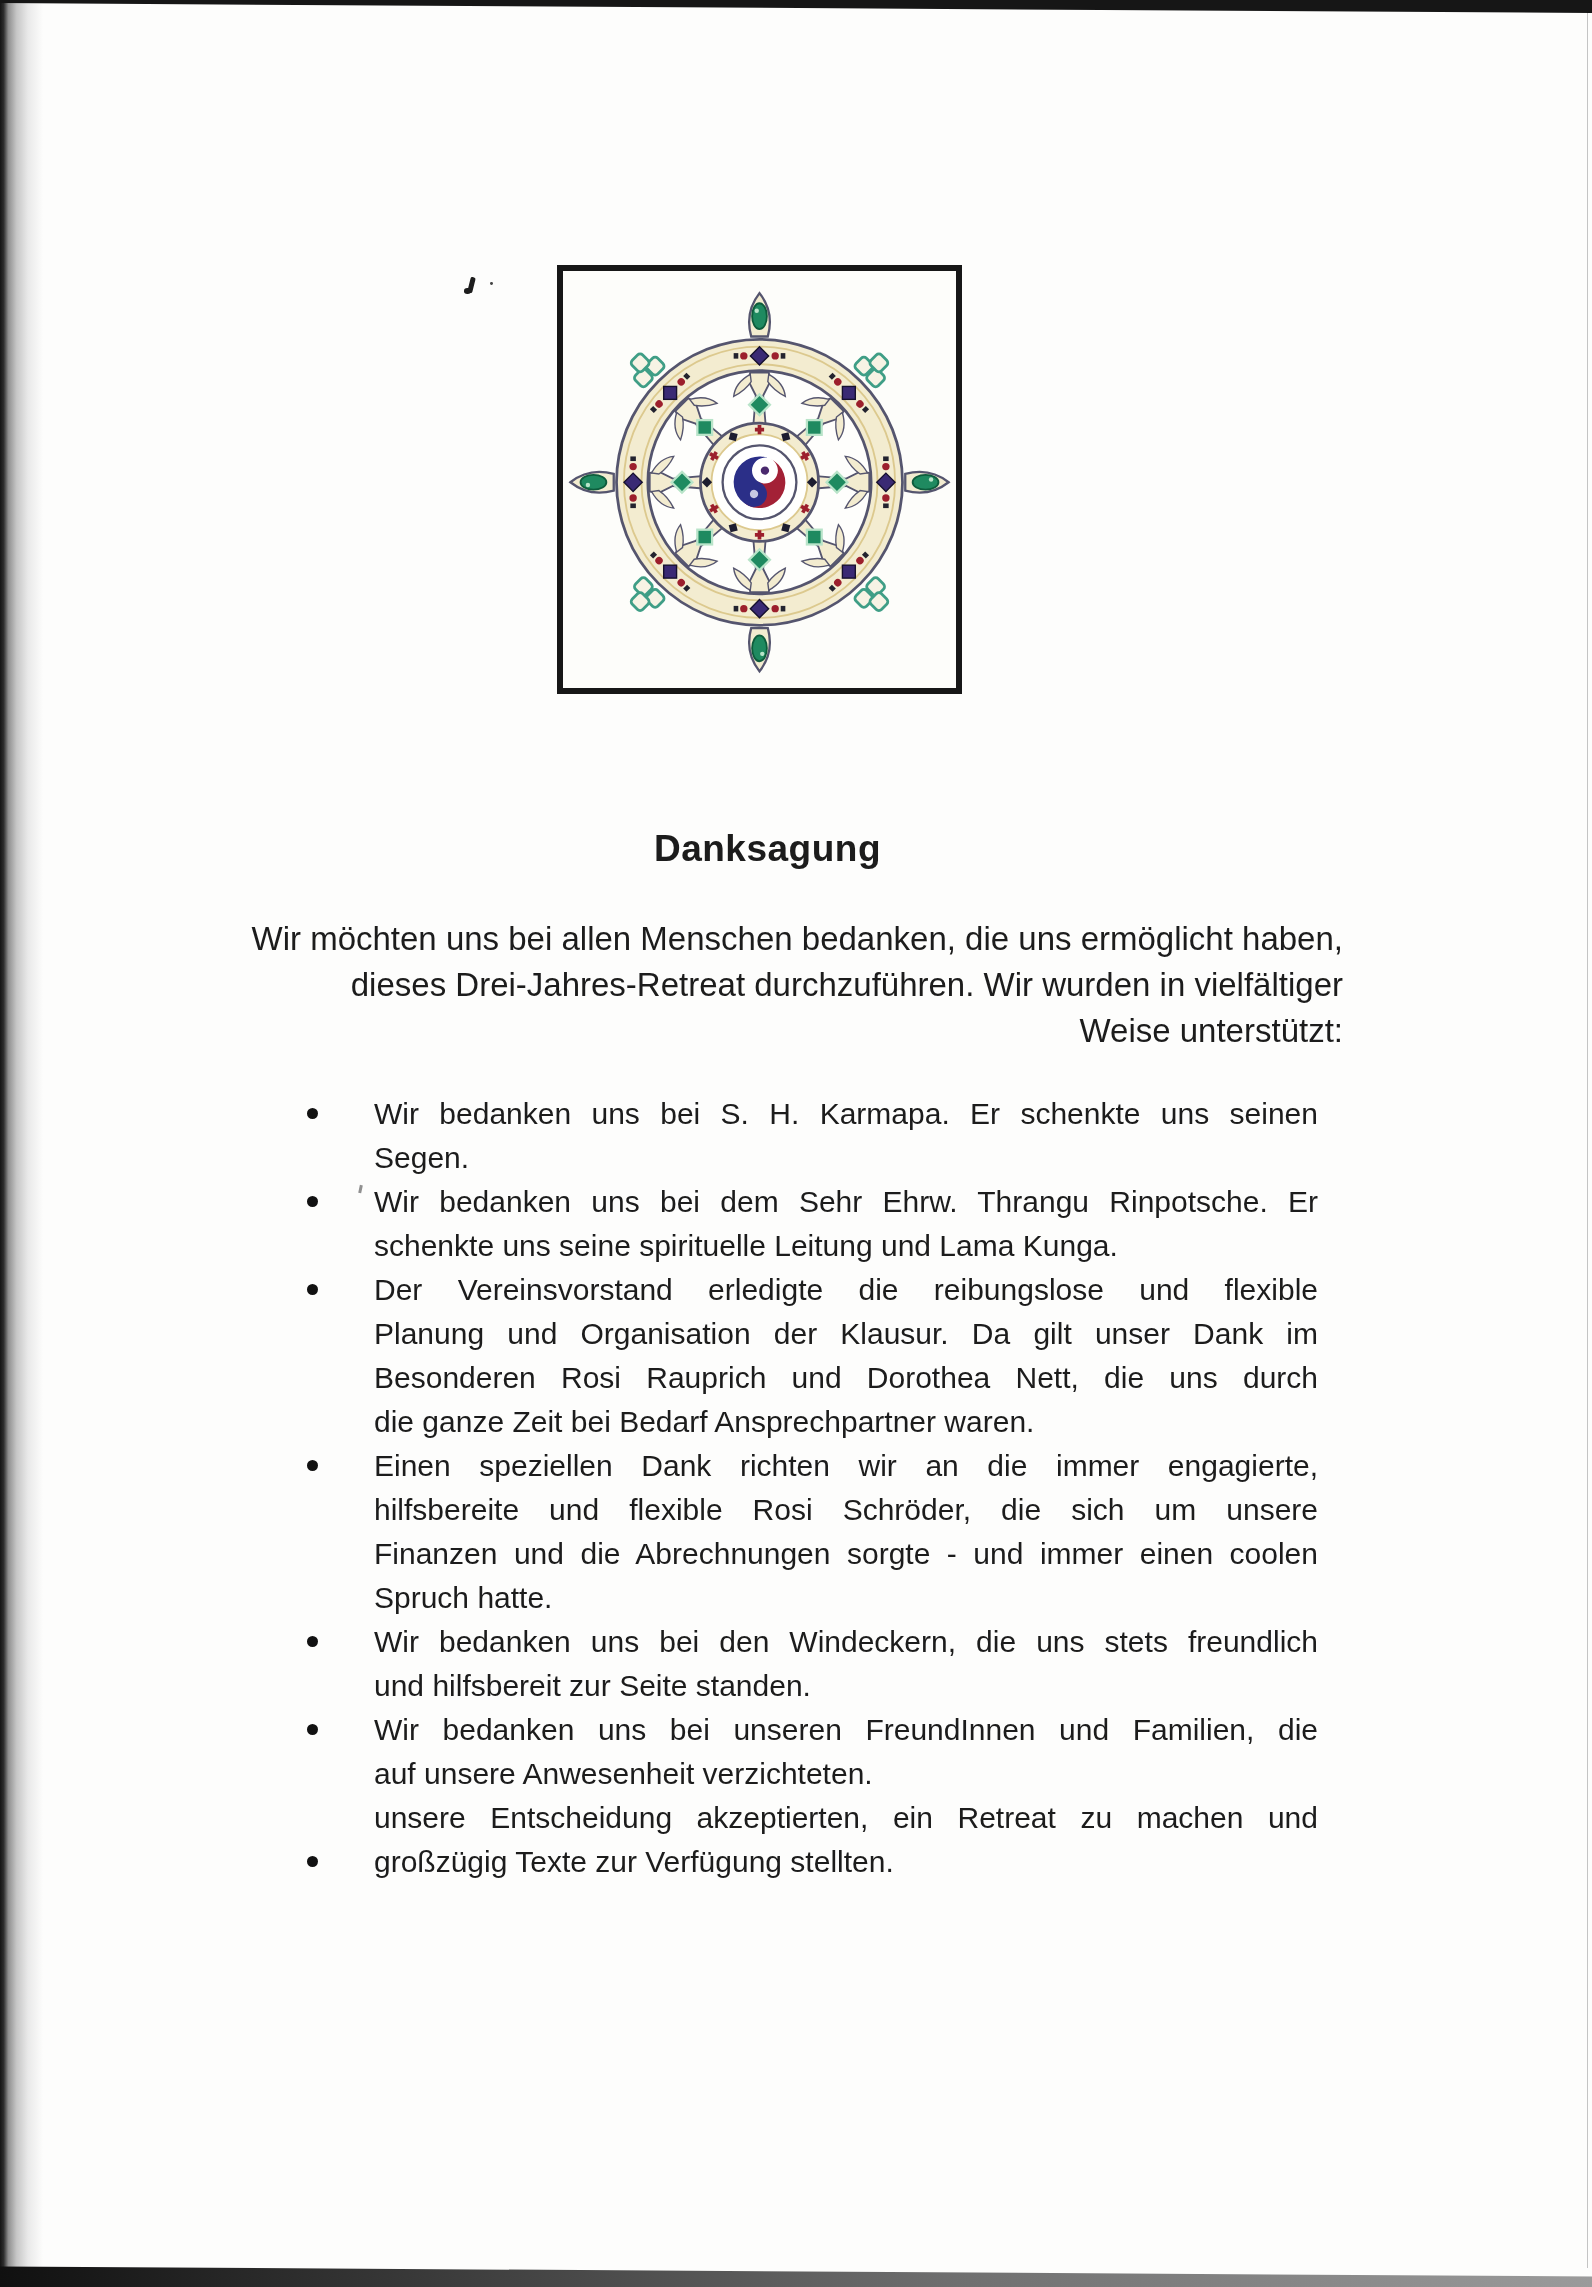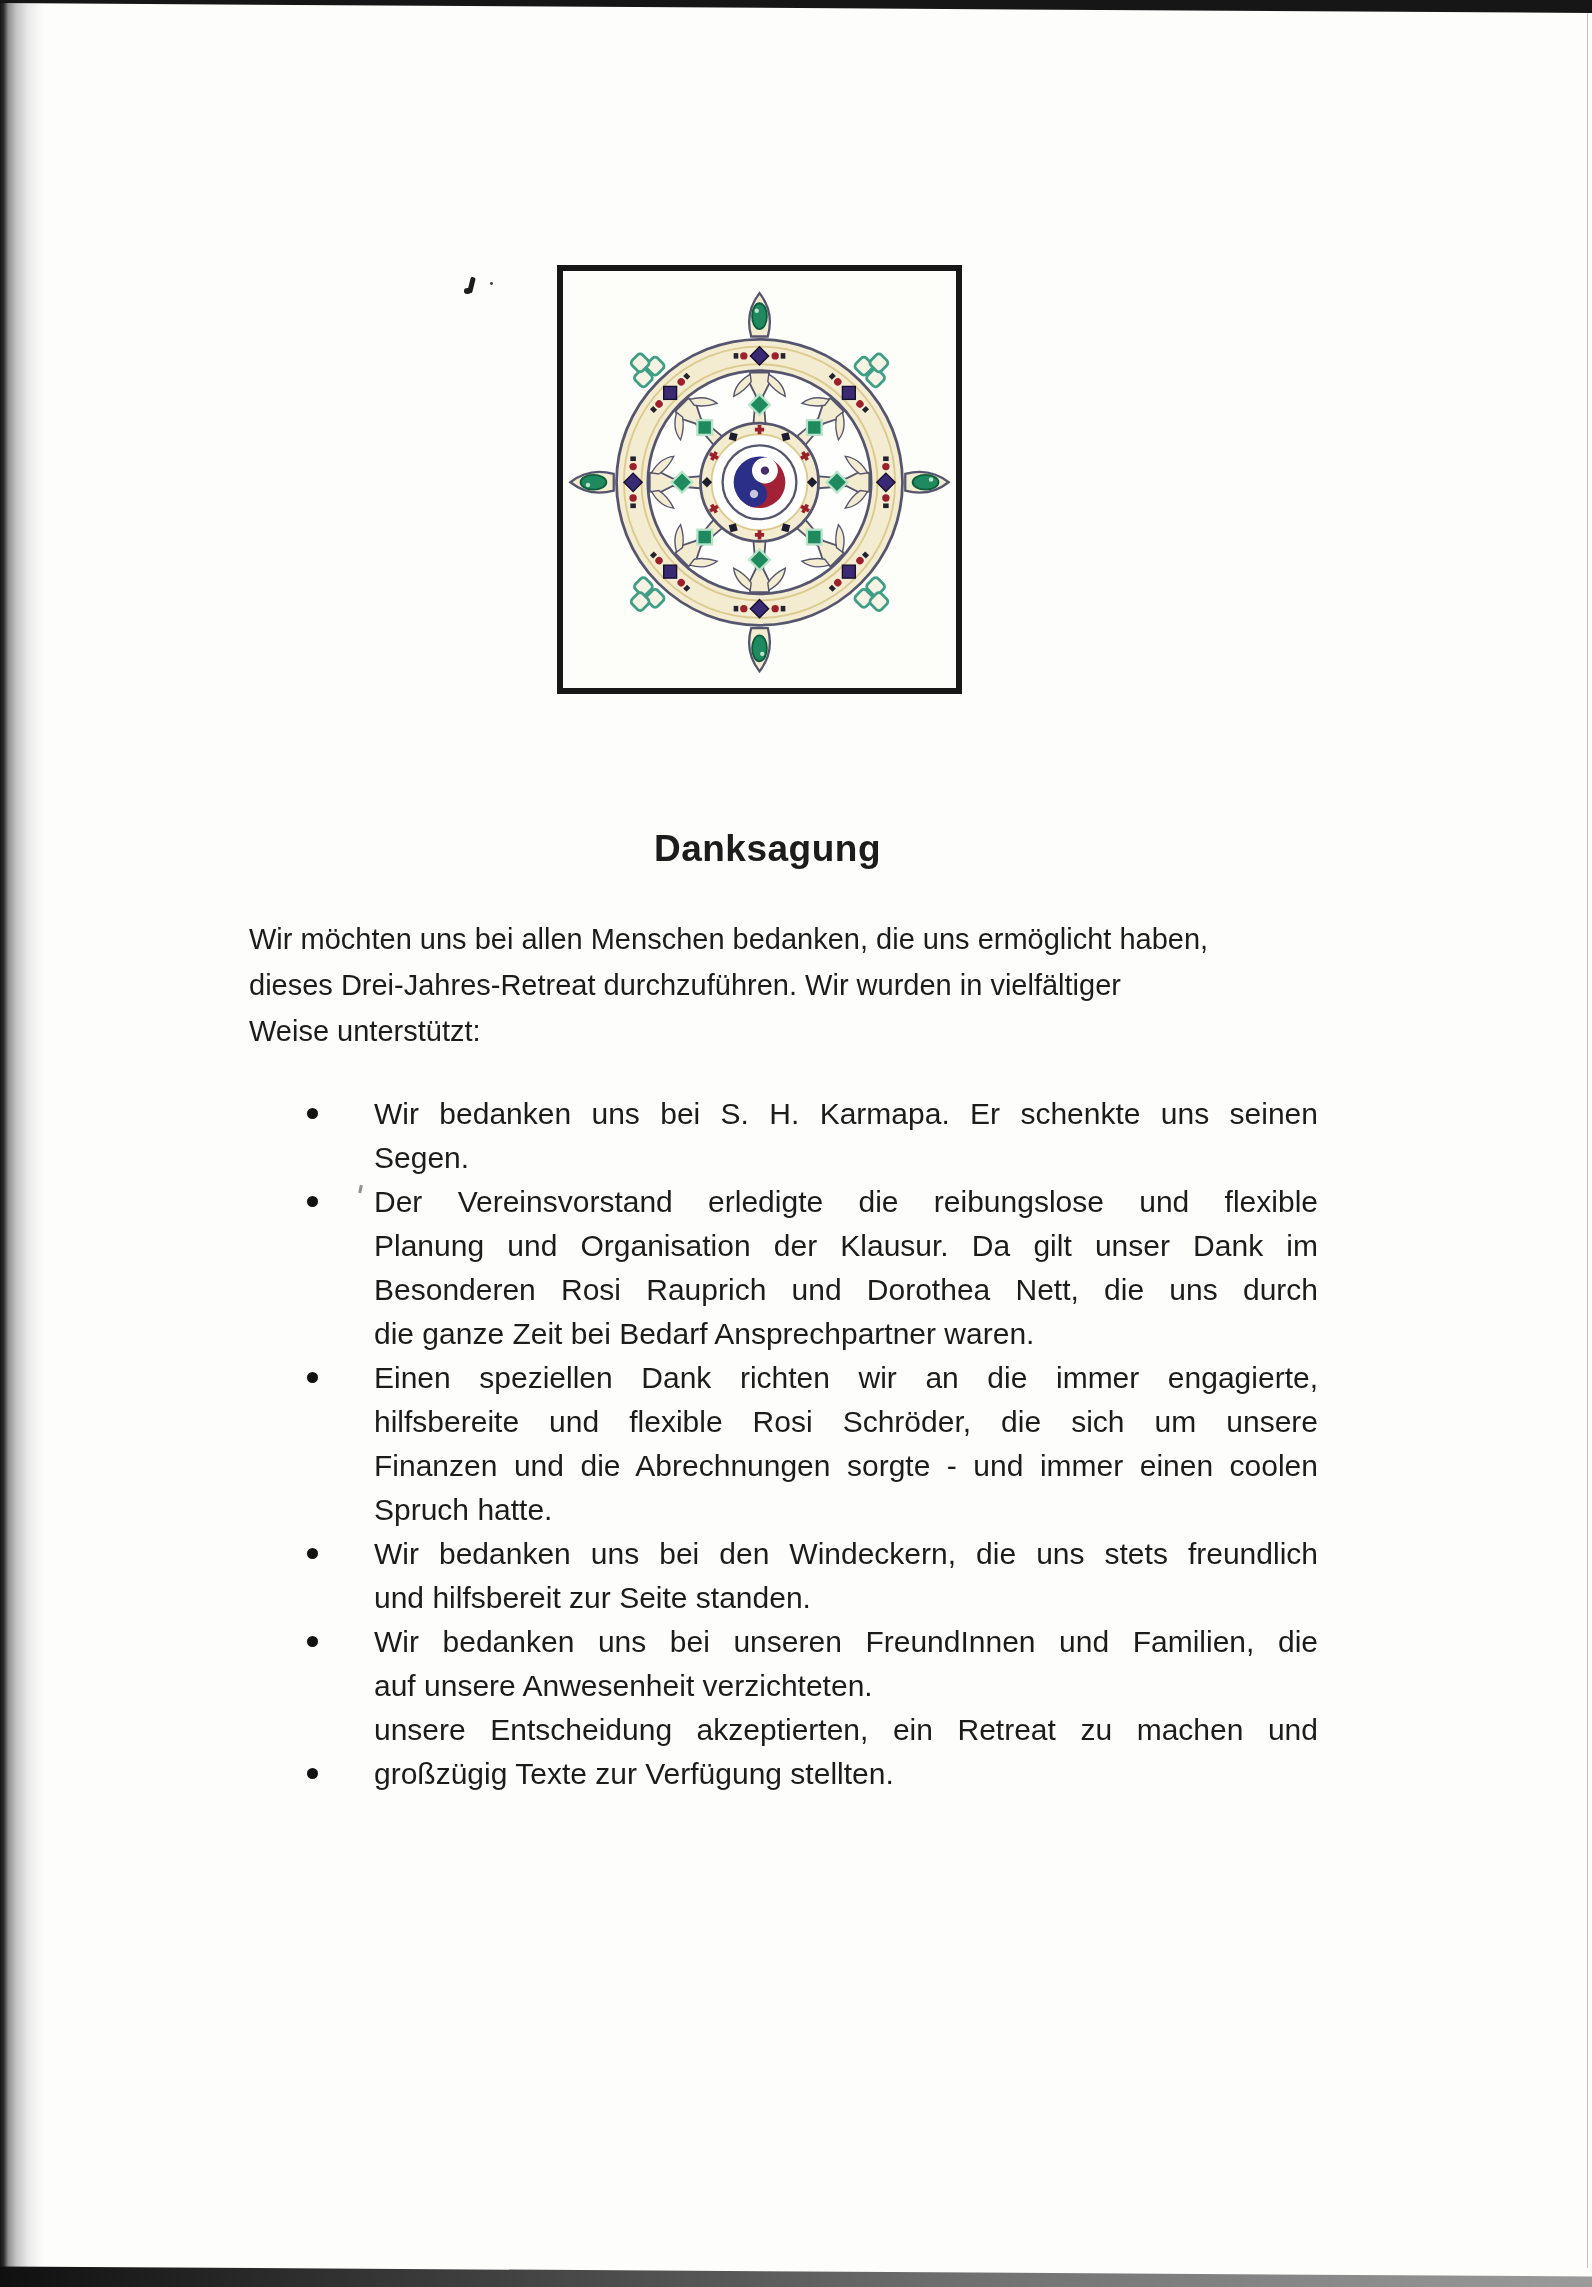--- a/index.html
+++ b/index.html
@@ -48,22 +48,22 @@
   .frame svg{display:block;}
   
   .title{
     position:absolute;top:825px;left:0;width:1535px;
     text-align:center;
     font-size:37px;font-weight:700;line-height:48px;
     letter-spacing:0.5px;
   }
   .intro{
     position:absolute;top:916px;left:249px;width:1094px;
-    font-size:29px;
-    text-align:left;
+    font-size:33px;
+    text-align:right;
   }
   .intro-line{line-height:46px;height:46px;white-space:nowrap;}
   .list{
     position:absolute;top:1092px;left:305px;width:1013px;
     font-size:30px;
   }
   .item{position:relative;padding-left:69px;}
   .bullet{
     position:absolute;left:1.8px;top:15.7px;
     width:11px;height:11px;border-radius:50%;
@@ -331,20 +331,27 @@
       <div class="item">
         <span class="bullet"></span>
         <div>
           <div class="line just">Wir bedanken uns bei S. H. Karmapa. Er schenkte uns seinen</div>
           <div class="line">Segen.</div>
         </div>
       </div>
       <div class="item">
         <span class="bullet"></span>
         <div>
+          <div class="line just">Wir bedanken uns bei dem Sehr Ehrw. Thrangu Rinpotsche. Er</div>
+          <div class="line">schenkte uns seine spirituelle Leitung und Lama Kunga.</div>
+        </div>
+      </div>
+      <div class="item">
+        <span class="bullet"></span>
+        <div>
           <div class="line just">Der Vereinsvorstand erledigte die reibungslose und flexible</div>
           <div class="line just">Planung und Organisation der Klausur. Da gilt unser Dank im</div>
           <div class="line just">Besonderen Rosi Rauprich und Dorothea Nett, die uns durch</div>
           <div class="line">die ganze Zeit bei Bedarf Ansprechpartner waren.</div>
         </div>
       </div>
       <div class="item">
         <span class="bullet"></span>
         <div>
           <div class="line just">Einen speziellen Dank richten wir an die immer engagierte,</div>

